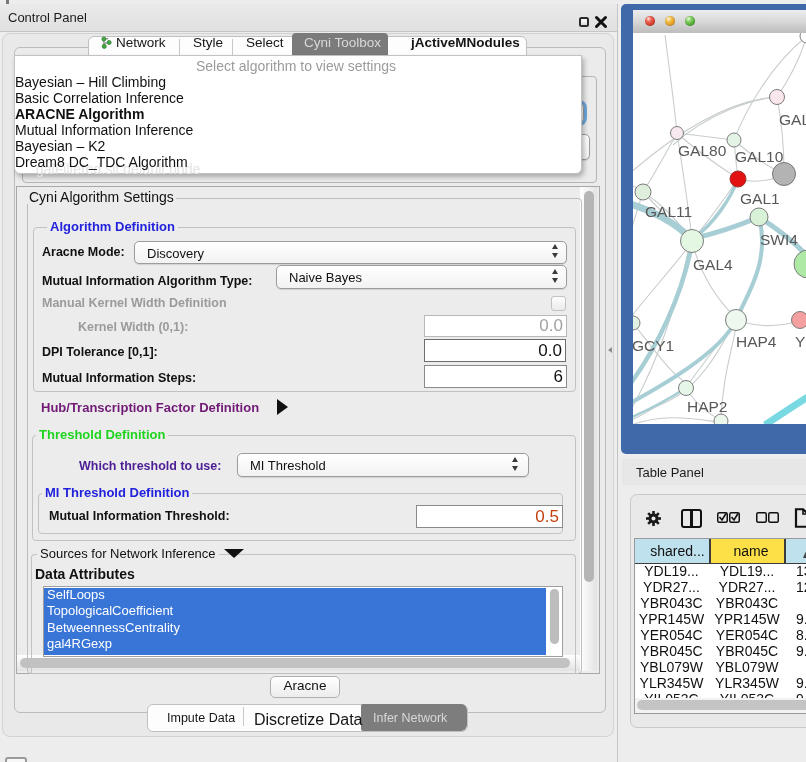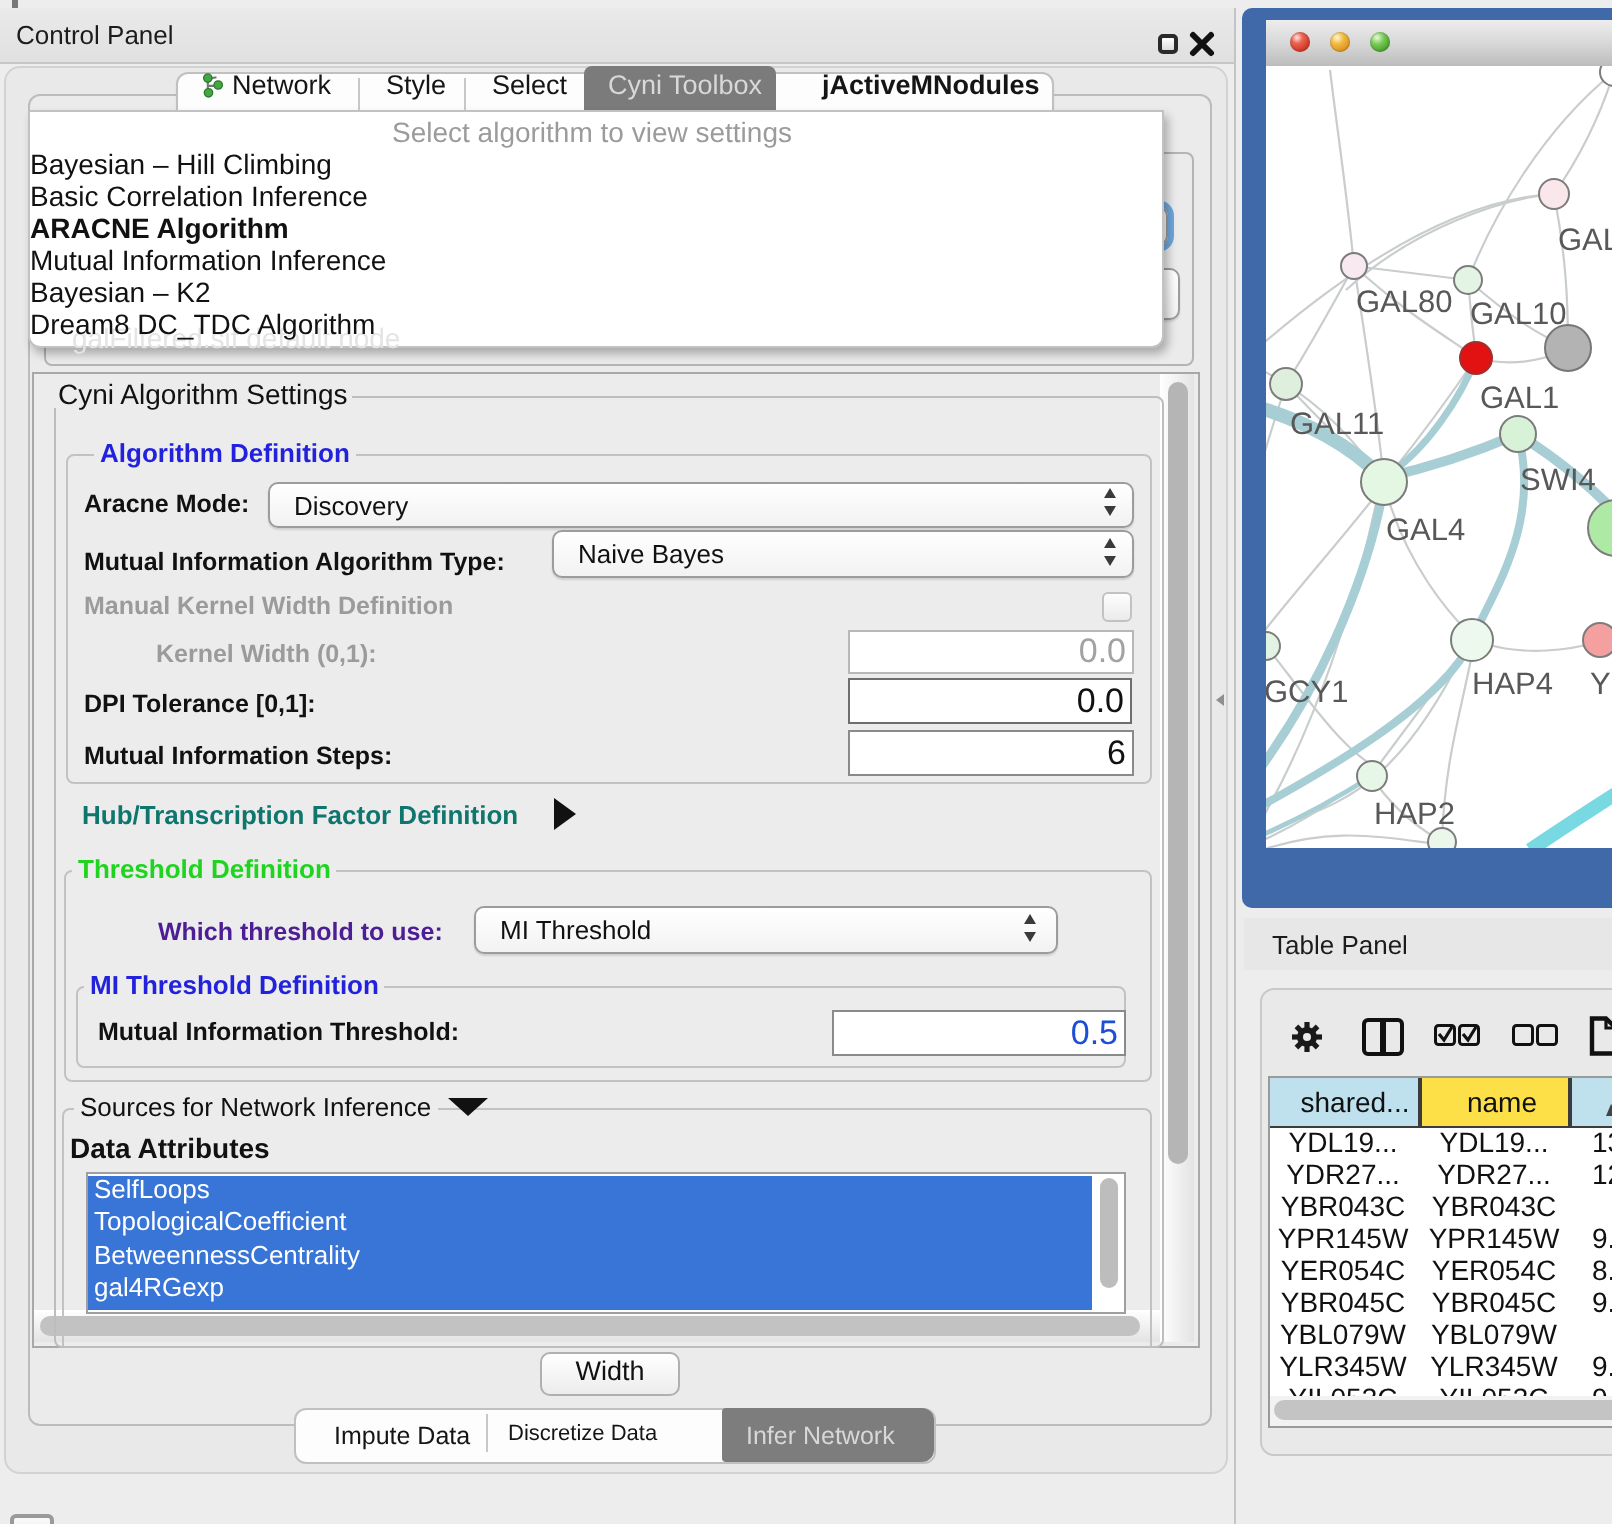--- a/index.html
+++ b/index.html
@@ -102,61 +102,61 @@
 <div class="lbl bold" style="left:42px;top:345px;font-size:12.5px;color:#111;">DPI Tolerance [0,1]:</div>
 <div class="tfield" style="left:424px;top:339px;width:140px;height:21px;border:1.5px solid #6e6e6e;">
     <span style="color:#111;">0.0</span>
   </div>
 
 <div class="lbl bold" style="left:42px;top:371px;font-size:12.5px;color:#111;">Mutual Information Steps:</div>
 <div class="tfield" style="left:424px;top:365px;width:141px;height:21px;border:1px solid #8a8a8a;">
     <span style="color:#111;">6</span>
   </div>
 
-<div class="lbl bold" style="left:41px;top:400px;font-size:13px;color:#0f766e;">Hub/Transcription Factor Definition</div>
+<div class="lbl bold" style="left:41px;top:400px;font-size:13px;color:#701a75;">Hub/Transcription Factor Definition</div>
 <div class="arr" style="left:277px;top:399px;border-top:8px solid transparent;border-bottom:8px solid transparent;border-left:11px solid #111;"></div>
 
 <div class="gbox" style="left:32px;top:435px;width:542px;height:104px;"></div>
 <div class="gtitle" style="left:36px;top:428px;color:#1ed41e;font-weight:bold;">Threshold Definition</div>
 
 <div class="lbl bold" style="left:79px;top:459px;font-size:12.5px;color:#4c1d95;">Which threshold to use:</div>
 <div class="combo" style="left:237px;top:453px;width:290px;height:22px;">
     <span class="ct">MI Threshold</span>
   </div>
 <div class="arr" style="left:512px;top:457px;border-left:3.5px solid transparent;border-right:3.5px solid transparent;border-bottom:5px solid #3a3a3a;"></div>
 <div class="arr" style="left:512px;top:466px;border-left:3.5px solid transparent;border-right:3.5px solid transparent;border-top:5px solid #3a3a3a;"></div>
 
 <div class="gbox" style="left:38px;top:493px;width:523px;height:39px;"></div>
 <div class="gtitle" style="left:42px;top:486px;color:#2222dd;font-weight:bold;font-size:13px;">MI Threshold Definition</div>
 <div class="lbl bold" style="left:49px;top:509px;font-size:12.5px;color:#111;">Mutual Information Threshold:</div>
 <div class="tfield" style="left:416px;top:505px;width:145px;height:21px;border:1px solid #8a8a8a;">
-    <span style="color:#1d4ed8;">0.5</span>
+    <span style="color:#c2410c;">0.5</span>
   </div>
 
 <div class="gbox" style="left:31px;top:554px;width:543px;height:118px;border-bottom:none;border-bottom-left-radius:0;border-bottom-right-radius:0;"></div>
 <div class="gtitle" style="left:37px;top:547px;color:#111;">Sources for Network Inference</div>
 <div class="arr" style="left:224px;top:549px;border-left:10px solid transparent;border-right:10px solid transparent;border-top:9px solid #111;"></div>
 
 <div class="lbl bold" style="left:35px;top:566px;font-size:14px;color:#111;">Data Attributes</div>
 
 <div class="abs" style="left:43px;top:586px;width:518px;height:69px;background:#fff;border:1px solid #9f9f9f;"></div>
 <div class="abs" style="left:44px;top:588px;width:502px;height:67px;background:#3875d7;"></div>
 <div class="lbl" style="left:47px;top:586.5px;font-size:13px;color:#fff;">SelfLoops</div>
 <div class="lbl" style="left:47px;top:603px;font-size:13px;color:#fff;">TopologicalCoefficient</div>
 <div class="lbl" style="left:47px;top:619.5px;font-size:13px;color:#fff;">BetweennessCentrality</div>
 <div class="lbl" style="left:47px;top:636px;font-size:13px;color:#fff;">gal4RGexp</div>
 <div class="abs" style="left:550px;top:589px;width:9px;height:55px;background:#bdbdbd;border-radius:4.5px;"></div>
 
-<div class="abs" style="left:270px;top:676px;width:68px;height:20px;background:linear-gradient(#ffffff,#ececec);border:1px solid #b0b0b0;border-radius:5px;text-align:center;font-size:13.5px;color:#111;line-height:18px;">Width</div>
+<div class="abs" style="left:270px;top:676px;width:68px;height:20px;background:linear-gradient(#ffffff,#ececec);border:1px solid #b0b0b0;border-radius:5px;text-align:center;font-size:13.5px;color:#111;line-height:18px;">Aracne</div>
 
 <div class="abs" style="left:147px;top:704px;width:319px;height:26px;background:#fdfdfd;border:1px solid #c0c0c0;border-radius:6px;"></div>
 <div class="abs" style="left:361px;top:704px;width:106px;height:27px;background:#7d7d7d;border-radius:2px 6px 6px 2px;"></div>
 <div class="lbl" style="left:167px;top:711px;font-size:12.5px;color:#151515;">Impute Data</div>
 <div class="abs" style="left:243px;top:707px;width:1px;height:19px;background:#c8c8c8;"></div>
-<div class="lbl" style="left:254px;top:711px;font-size:11px;color:#151515;">Discretize Data</div>
+<div class="lbl" style="left:254px;top:711px;font-size:16px;color:#151515;">Discretize Data</div>
 <div class="lbl" style="left:373px;top:711px;font-size:12.5px;color:#d8d8d8;">Infer Network</div>
 
 <div class="abs" style="left:5px;top:757px;width:18px;height:14px;border:2px solid #9a9a9a;border-radius:3px;background:linear-gradient(#fafafa,#e0e0e0);"></div>
 
 <div class="abs" style="left:14px;top:55px;width:566px;height:117px;background:#ffffff;border:1px solid #c2c2c2;border-radius:0 0 6px 6px;box-shadow:2px 3px 5px rgba(0,0,0,0.28);"></div>
 <div class="lbl" style="left:36px;top:161px;font-size:14px;color:#e4e4e4;">galFiltered.sif default node</div>
 <div class="lbl" style="left:196px;top:58px;font-size:14px;color:#9b9b9b;">Select algorithm to view settings</div>
 <div class="lbl" style="left:15px;top:74px;font-size:14px;color:#111;">Bayesian – Hill Climbing</div>
 <div class="lbl" style="left:15px;top:90px;font-size:14px;color:#111;">Basic Correlation Inference</div>
 <div class="lbl bold" style="left:15px;top:106px;font-size:14px;color:#111;">ARACNE Algorithm</div>

